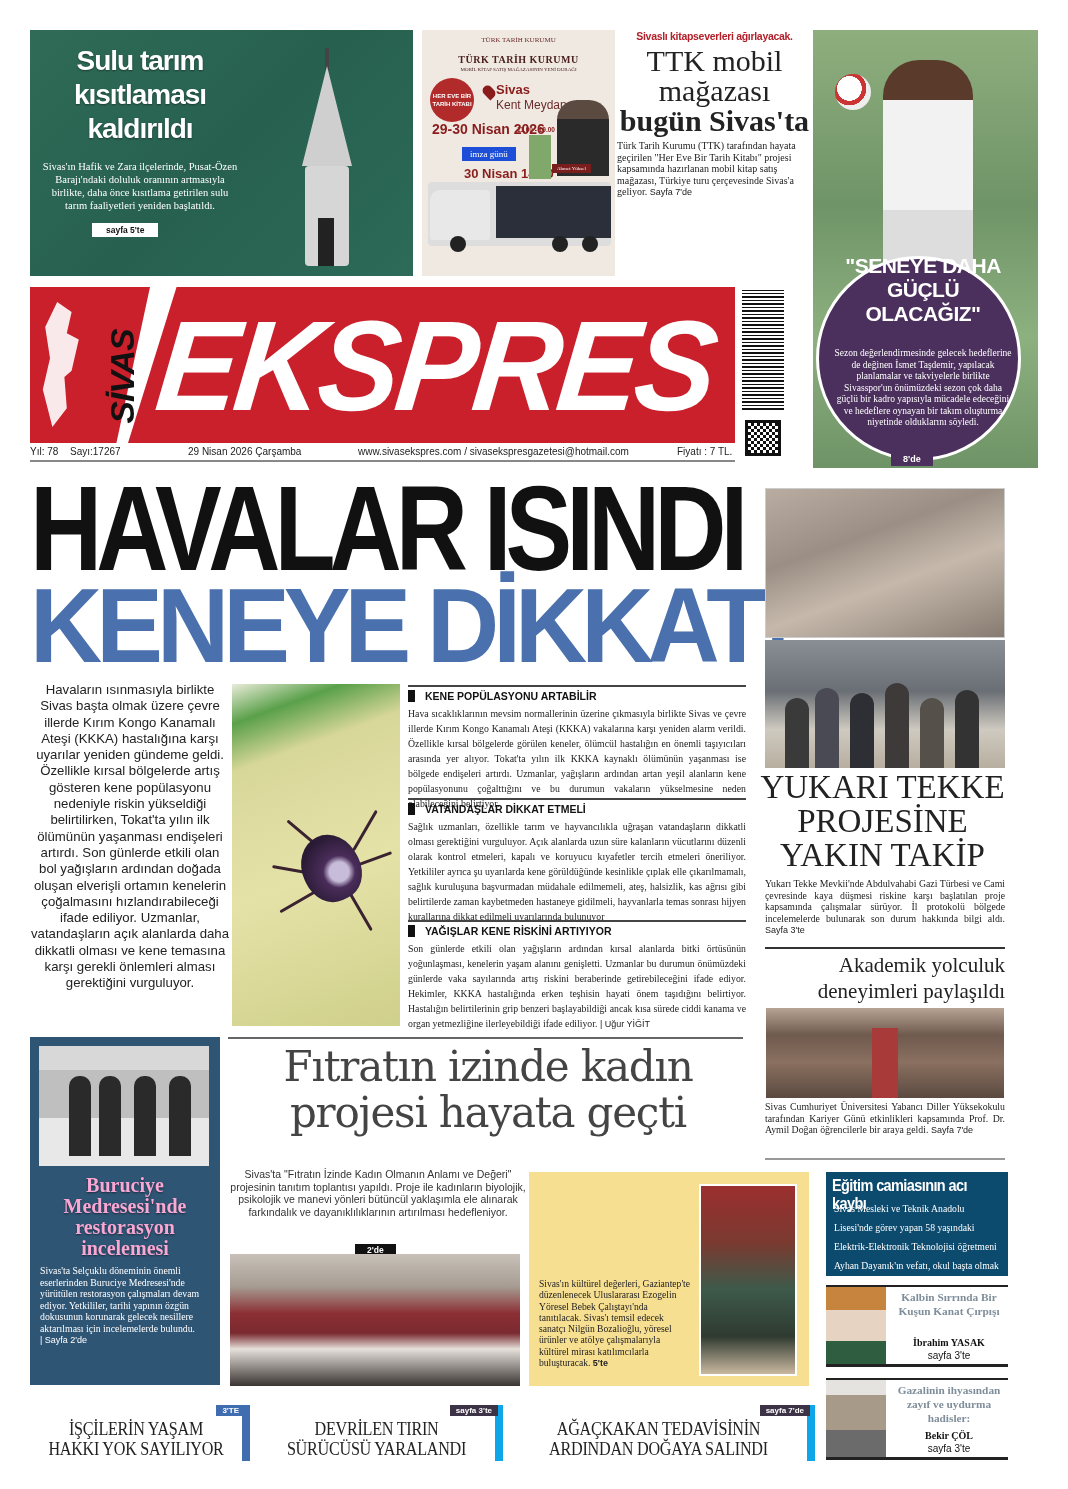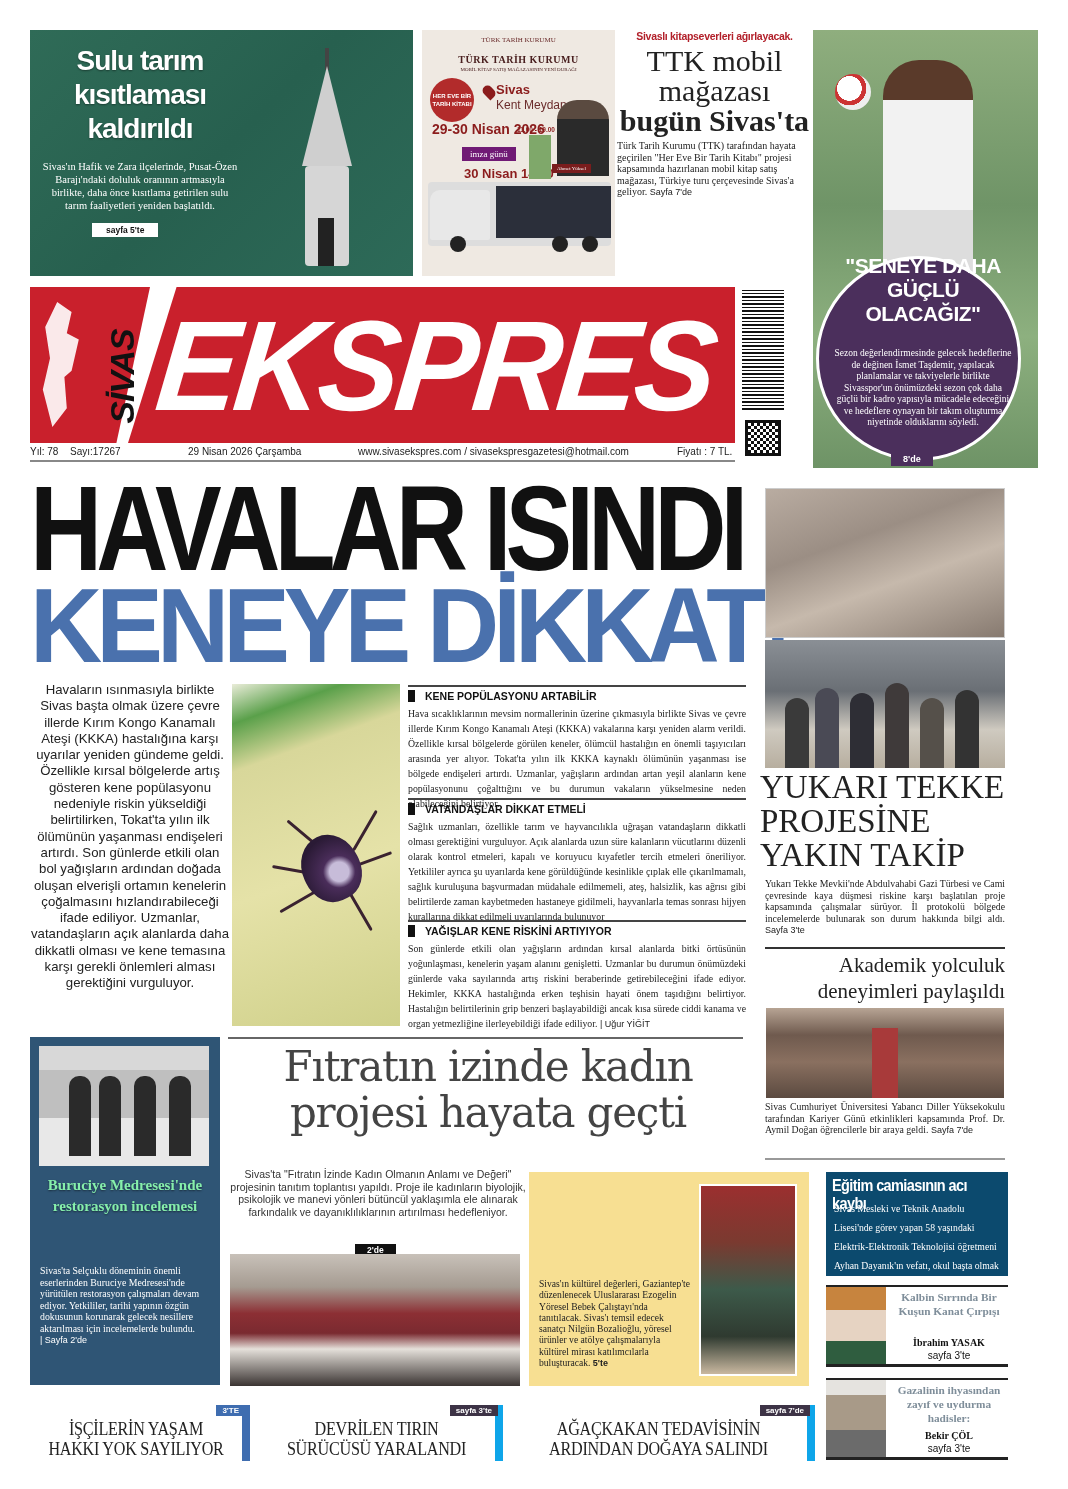--- a/index.html
+++ b/index.html
@@ -22,21 +22,21 @@
   #ttk-poster { left: 422px; top: 30px; width: 193px; height: 246px; background: #efe9e2; overflow: hidden; }
   #ttk-poster .hdr { position:absolute; top:6px; left:0; width:100%; text-align:center; font-size:7px; color:#6a2b2b; }
   #ttk-poster .t1 { position:absolute; top:24px; left:0; width:100%; text-align:center; font-size:10px; font-weight:bold; color:#4a2020; letter-spacing:.5px; }
   #ttk-poster .t2 { position:absolute; top:37px; left:0; width:100%; text-align:center; font-size:5px; color:#4a2020; line-height:6px;}
   #ttk-poster .seal { position:absolute; left:8px; top:48px; width:44px; height:44px; border-radius:50%; background:#b22b2b; color:#fff; font-size:6px; text-align:center; line-height:44px; font-family:"Liberation Sans",sans-serif; font-weight:bold; }
   #ttk-poster .pin { position:absolute; left:62px; top:55px; width:10px; height:14px; background:#8b1c1c; border-radius: 5px 5px 5px 0; transform: rotate(-45deg); }
   #ttk-poster .city { position:absolute; left:74px; top:52px; color:#8b1c1c; font-family:"Liberation Sans",sans-serif; font-weight:bold; font-size:13px; }
   #ttk-poster .place { position:absolute; left:74px; top:68px; color:#6a2b2b; font-family:"Liberation Sans",sans-serif; font-size:12px; }
   #ttk-poster .dates { position:absolute; left:10px; top:91px; color:#8b1c1c; font-family:"Liberation Sans",sans-serif; font-weight:bold; font-size:14px; }
   #ttk-poster .hours { position:absolute; left:95px; top:96px; color:#8b1c1c; font-family:"Liberation Sans",sans-serif; font-weight:bold; font-size:6.5px; }
-  #ttk-poster .imza { position:absolute; left:40px; top:117px; background:#701a75; color:#fff; font-size:9px; padding:2px 8px; }
+  #ttk-poster .imza { position:absolute; left:40px; top:117px; background:#1d4ed8; color:#fff; font-size:9px; padding:2px 8px; }
   #ttk-poster .d30 { position:absolute; left:42px; top:136px; color:#8b1c1c; font-family:"Liberation Sans",sans-serif; font-weight:bold; font-size:13px; }
   #ttk-poster .person { position:absolute; left:135px; top:70px; width:52px; height:76px; background: linear-gradient(#5a4a40 0 25%, #2a2a2a 25%); border-radius: 20px 20px 0 0; }
   #ttk-poster .pname { position:absolute; left:130px; top:134px; background:#7a1d1d; color:#fff; font-size:5px; padding:2px 5px; }
   #ttk-poster .book { position:absolute; left:107px; top:105px; width:22px; height:44px; background:#7fa86a; }
   #ttk-poster .truck { position:absolute; left:6px; top:152px; width:183px; height:64px; background:#ddd; border-radius:4px; }
   #ttk-poster .trailer { position:absolute; left:74px; top:156px; width:115px; height:52px; background:#2b2f3a; }
   #ttk-poster .cab { position:absolute; left:8px; top:160px; width:60px; height:50px; background:#e8e8e8; border-radius: 10px 4px 2px 2px; }
   #ttk-poster .wheel { position:absolute; top:206px; width:16px; height:16px; border-radius:50%; background:#222; }
 
   #ttk-story { left: 617px; top: 30px; width: 195px; height: 246px; }
@@ -79,35 +79,35 @@
   #tick-photo .leg { position:absolute; height:3px; width:46px; background:#3a2230; border-radius:2px; }
 
   .subhead { position:absolute; font-family:"Liberation Sans",sans-serif; font-weight:bold; font-size: 10.5px; color:#111; padding-left: 10px; border-left: 7px solid #111; line-height: 12px; }
   .subrule { position:absolute; height: 2px; background:#444; }
   .bodytxt { position:absolute; font-family:"Liberation Serif",serif; font-size: 9.8px; line-height: 15px; color:#222; text-align: justify; }
 
   
   #rock-photo { left: 765px; top: 488px; width: 240px; height: 150px; background: linear-gradient(160deg, #b9aca1 0%, #9b8e84 35%, #c6b9ac 60%, #877a70 100%); border: 1px solid #ccc; }
   #people-photo { left: 765px; top: 640px; width: 240px; height: 128px; background: linear-gradient(180deg, #8a8f95 0%, #6a6f75 40%, #cfcac0 70%, #b7ae9f 100%); }
   #people-photo .p { position:absolute; bottom:0; width:24px; border-radius: 12px 12px 0 0; }
-  #yukari-title { left: 760px; top: 770px; width: 245px; text-align:left; font-family:"Liberation Serif",serif; font-size: 33px; line-height: 34px; color:#222; }
+  #yukari-title { left: 760px; top: 770px; width: 245px; text-align:center; font-family:"Liberation Serif",serif; font-size: 33px; line-height: 34px; color:#222; }
   #yukari-body { left: 765px; top: 878px; width: 240px; font-size: 9.8px; line-height: 11.5px; }
   #akademik-rule { left: 765px; top: 947px; width: 240px; height: 2px; background:#333; }
   #akademik-title { left: 760px; top: 952px; width: 245px; text-align:right; font-family:"Liberation Serif",serif; font-size: 21px; line-height: 26px; color:#222; }
   #hall-photo { left: 766px; top: 1008px; width: 238px; height: 90px; background: linear-gradient(180deg, #b7a494 0%, #6f5a4e 30%, #8a7060 60%, #5b4a40 100%); overflow:hidden; }
   #hall-photo .aisle { position:absolute; left:106px; top:20px; width:26px; height:70px; background:#a83a3a; }
   #akademik-body { left: 765px; top: 1101px; width: 240px; font-size: 9.8px; line-height: 11.5px; }
   #right-rule { left: 765px; top: 1158px; width: 240px; height: 2px; background:#999; }
 
   
   #bottom-rule { left: 228px; top: 1037px; width: 515px; height: 2px; background:#666; }
   #buruciye { left: 30px; top: 1037px; width: 190px; height: 348px; background: #2f5575; }
   #buruciye .photo { position:absolute; left: 9px; top: 9px; width: 170px; height: 120px; background: linear-gradient(180deg, #d8d8d8 0 20%, #bfbfbf 20% 60%, #e8e8e8 60%); overflow:hidden; }
   #buruciye .photo .man { position:absolute; bottom: 10px; width: 22px; height: 80px; background: #2a2a2a; border-radius: 10px 10px 0 0; }
-  #buruciye h3 { position:absolute; left:5px; top:138px; width:180px; text-align:center; color:#86efac; font-family:"Liberation Serif",serif; font-weight:bold; font-size:15px; line-height: 21px; text-shadow: 0 1px 2px rgba(0,0,0,.5); }
+  #buruciye h3 { position:absolute; left:5px; top:138px; width:180px; text-align:center; color:#f9a8d4; font-family:"Liberation Serif",serif; font-weight:bold; font-size:20px; line-height: 21px; text-shadow: 0 1px 2px rgba(0,0,0,.5); }
   #buruciye p { position:absolute; left:10px; top: 228px; width: 172px; color:#fff; font-size: 9.8px; line-height: 11.5px; }
   #buruciye .ref { font-family:"Liberation Sans",sans-serif; font-size:9px; }
 
   #fitrat-title { left: 228px; top: 1044px; width: 520px; text-align:center; font-family:"DejaVu Serif",serif; font-size: 42px; line-height: 46px; color:#444; letter-spacing:-1.2px; }
   #fitrat-body { left: 228px; top: 1168px; width: 300px; text-align:center; font-family:"Liberation Sans",sans-serif; font-size: 10.5px; line-height: 12.6px; color:#333; }
   #fitrat-ref { left: 355px; top: 1244px; background:#111; color:#fff; font-family:"Liberation Sans",sans-serif; font-weight:bold; font-size:8.5px; padding: 1px 12px; }
   #hall2-photo { left: 230px; top: 1254px; width: 290px; height: 132px; background: linear-gradient(180deg, #c8c1b9 0%, #a59b91 25%, #8c2f34 45%, #7a2a30 60%, #e5e0da 72%, #3a3432 100%); overflow:hidden; }
 
   #zara { left: 529px; top: 1172px; width: 280px; height: 214px; background: #f7df92; }
   #zara h3 { position:absolute; left:6px; top:8px; width:160px; text-align:center; font-family:"Liberation Sans",sans-serif; font-weight:900; font-size: 22px; line-height: 24px; color:#111; letter-spacing:-.7px; }

